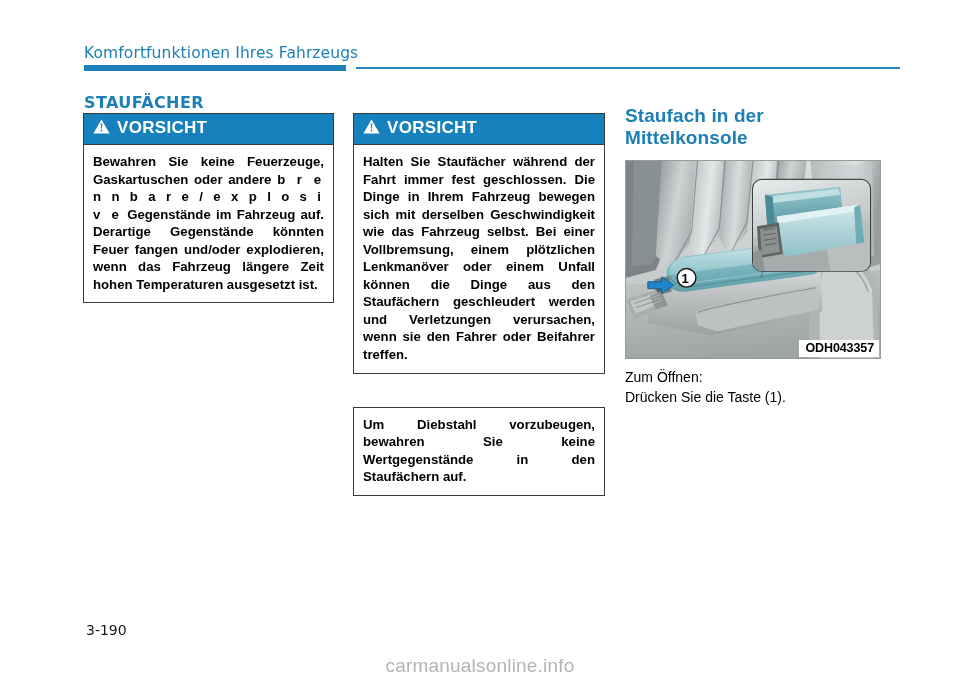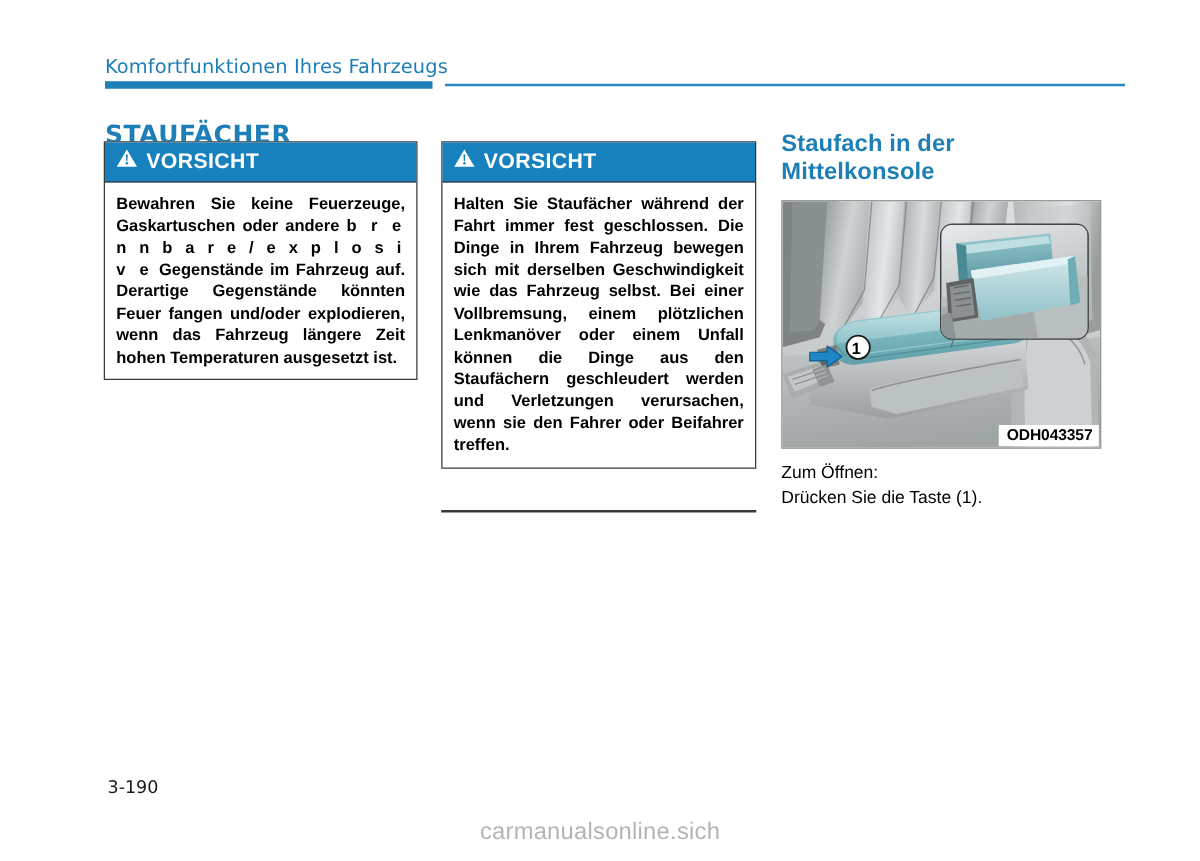--- a/index.html
+++ b/index.html
@@ -49,21 +49,21 @@
     width: 544px;
     height: 2px;
     background: #2a87ba;
   }
 
   
   .section-title {
     position: absolute;
     left: 84px;
     top: 82px;
-    font-size: 20px;
+    font-size: 16px;
     font-weight: bold;
     color: #1d7fb5;
     letter-spacing: 0.4px;
     font-family: "DejaVu Sans", sans-serif;
   }
 
   
   .col-1 { position: absolute; left: 83px;  top: 113px; width: 251px; }
   .col-2 { position: absolute; left: 353px; top: 113px; width: 252px; }
   .col-3 { position: absolute; left: 625px; top: 105px; width: 260px; }
@@ -218,20 +218,21 @@
           <path d="M7.75 4.6 h1.5 l-0.3 5.1 h-0.9 z" fill="#1681bd"></path>
           <circle cx="8.5" cy="11.6" r="0.95" fill="#1681bd"></circle>
         </svg>
       </span>
       <span class="notice-head-label">VORSICHT</span>
     </div>
     <div class="notice-body"><span>Halten Sie Staufächer während</span> <span>der Fahrt immer fest</span> <span>geschlossen. Die Dinge in Ihrem</span> <span>Fahrzeug bewegen sich mit</span> <span>derselben Geschwindigkeit wie</span> <span>das Fahrzeug selbst. Bei einer</span> <span>Vollbremsung, einem plötzlichen</span> <span>Lenkmanöver oder einem Unfall</span> <span>können die Dinge aus den</span> <span>Staufächern geschleudert</span> <span>werden und Verletzungen</span> <span>verursachen, wenn sie den</span> <span>Fahrer oder Beifahrer treffen.</span></div>
   </div>
 
   <div class="notice caution">
+    <div class="notice-body"><span>Um Diebstahl vorzubeugen,</span> <span>bewahren Sie keine</span> <span>Wertgegenstände in den</span> <span>Staufächern auf.</span></div>
   </div>
 
 </div>
 
 <div class="col-3">
 
   <h2 class="subhead">Staufach in der Mittelkonsole</h2>
 
   <div class="figure">
     <svg viewBox="0 0 256 199" preserveAspectRatio="none">
@@ -383,13 +384,13 @@
   </div>
 
   <div class="fig-caption">
     <div>Zum Öffnen:</div>
     <div>Drücken Sie die Taste (1).</div>
   </div>
 
 </div>
 
 <div class="page-number">3-190</div>
-<div class="watermark">carmanualsonline.sich</div>
+<div class="watermark">carmanualsonline.info</div>
 
 </body></html>

